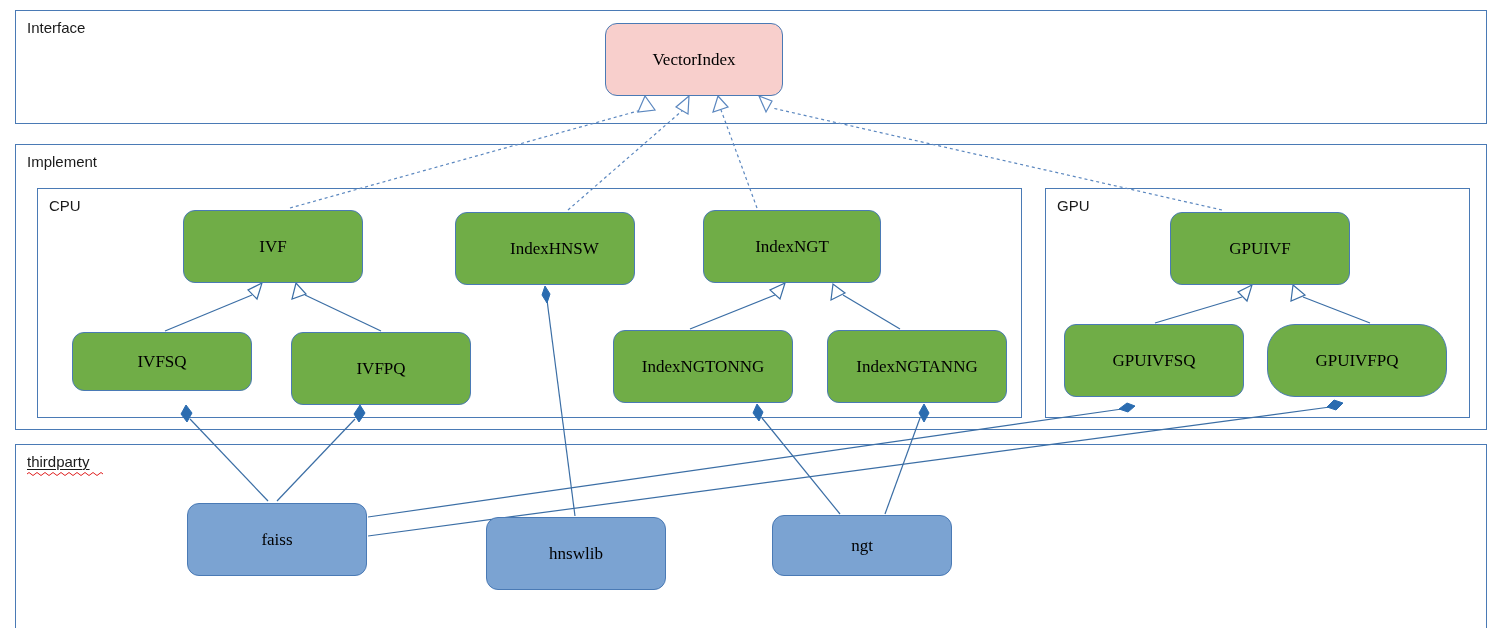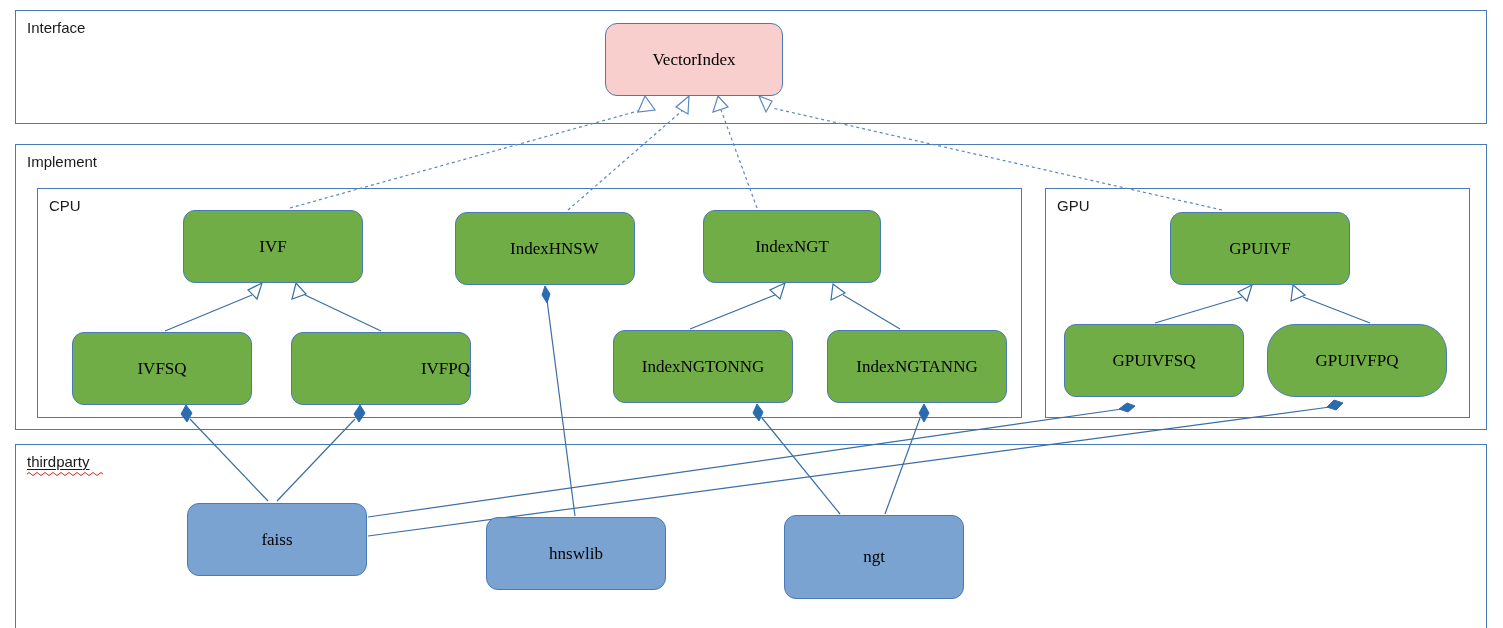--- a/index.html
+++ b/index.html
@@ -233,25 +233,25 @@
   </div>
 
   <div class="node green" style="left:703px;top:210px;width:178px;height:73px;">
     <span>IndexNGT</span>
   </div>
 
   <div class="node green" style="left:1170px;top:212px;width:180px;height:73px;">
     <span>GPUIVF</span>
   </div>
 
-  <div class="node green" style="left:72px;top:332px;width:180px;height:73px;">
+  <div class="node green" style="left:72px;top:332px;width:180px;height:59px;">
     <span>IVFSQ</span>
   </div>
 
-  <div class="node green" style="left:291px;top:332px;width:180px;height:73px;justify-content:flex-end;">
+  <div class="node green" style="left:291px;top:332px;width:180px;height:73px;">
     <span>IVFPQ</span>
   </div>
 
   <div class="node green" style="left:613px;top:330px;width:180px;height:73px;">
     <span>IndexNGTONNG</span>
   </div>
 
   <div class="node green" style="left:827px;top:330px;width:180px;height:73px;">
     <span>IndexNGTANNG</span>
   </div>
@@ -265,17 +265,17 @@
   </div>
 
   <div class="node blue" style="left:187px;top:503px;width:180px;height:73px;">
     <span>faiss</span>
   </div>
 
   <div class="node blue" style="left:486px;top:517px;width:180px;height:73px;">
     <span>hnswlib</span>
   </div>
 
-  <div class="node blue" style="left:772px;top:515px;width:180px;height:84px;margin-left:12px;">
+  <div class="node blue" style="left:772px;top:515px;width:180px;height:61px;">
     <span>ngt</span>
   </div>
 
 </div>
 
 </body></html>

